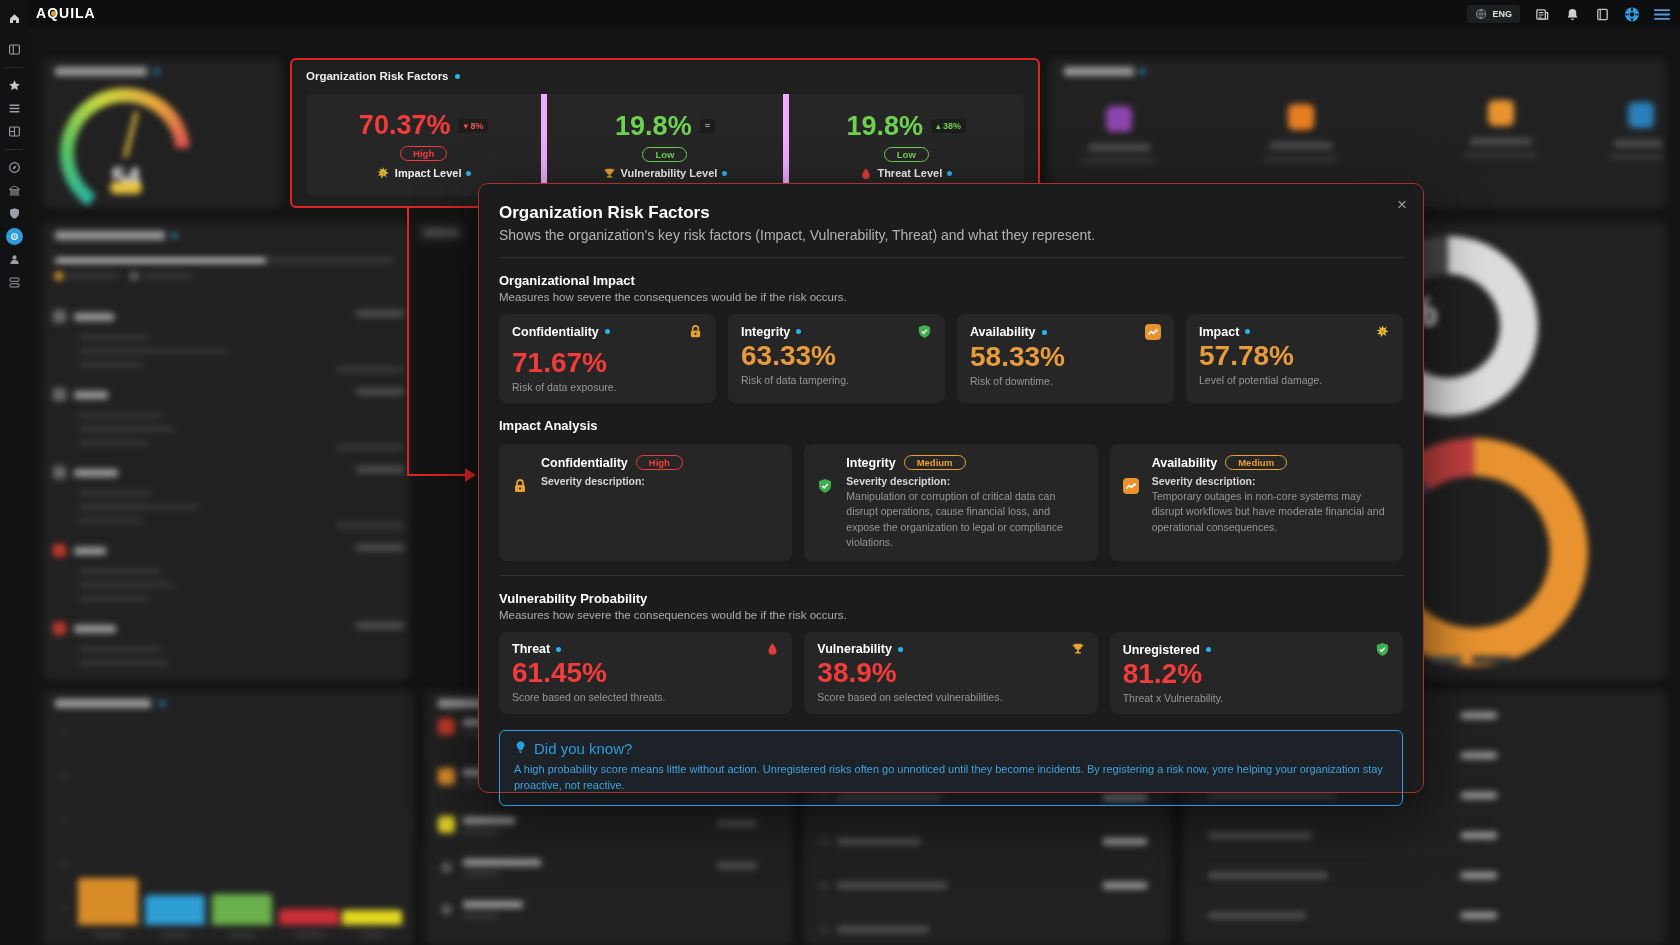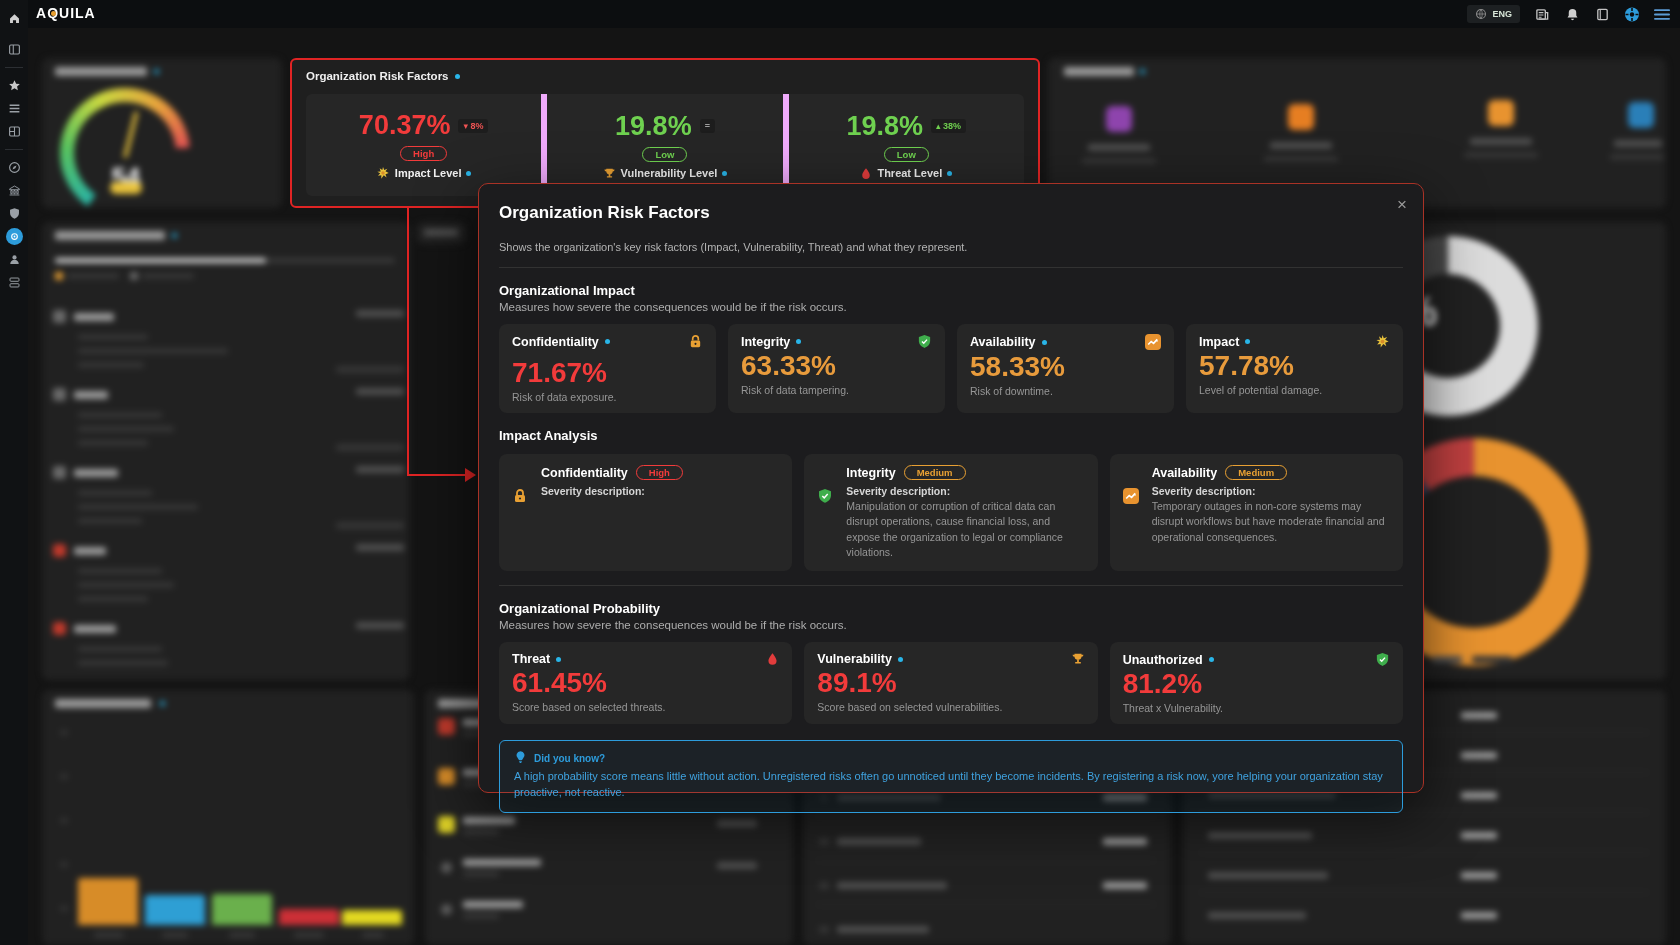--- a/index.html
+++ b/index.html
@@ -44,39 +44,39 @@
   .hl-val{font-size:27px;font-weight:700}
   .hl-delta{font-size:9px;font-weight:700;background:#1d1d1d;border-radius:3px;padding:2px 5px}
   .pill{font-size:9.5px;font-weight:700;border:1px solid;border-radius:10px;padding:1px 12px}
   .hl-label{display:flex;align-items:center;gap:5px;font-size:11px;font-weight:700;color:#f0f0f0}
   .conn-v{position:absolute;left:407px;top:208px;width:2px;height:267px;background:#e02424;z-index:11}
   .conn-h{position:absolute;left:407px;top:474px;width:60px;height:2px;background:#e02424;z-index:11}
   .conn-arrow{position:absolute;left:465px;top:468px;width:0;height:0;border-top:7px solid transparent;border-bottom:7px solid transparent;border-left:11px solid #e02424;z-index:11}
   
   .modal{position:absolute;left:478px;top:183px;width:946px;height:610px;background:#1c1c1e;border:1.5px solid #a93226;border-radius:10px;z-index:20;padding:19px 20px;box-shadow:0 20px 60px rgba(0,0,0,.65)}
   .m-title{font-size:17px;font-weight:700;color:#fff}
-  .m-sub{margin-top:18px;font-size:11px;color:#b3b3b3}
+  .m-sub{margin-top:4px;font-size:14px;color:#b3b3b3}
   .m-hr{margin-top:14px;border:none;border-top:1px solid #323232}
   .m-close{position:absolute;right:16px;top:12px;font-size:17px;color:#9a9a9a;cursor:pointer;line-height:1}
   .sec-h{margin-top:15px;font-size:13px;font-weight:700;color:#fff}
   .sec-d{margin-top:3px;font-size:11.5px;color:#adadad}
   .grid4{margin-top:11px;display:grid;grid-template-columns:repeat(4,1fr);gap:12px}
   .grid3{margin-top:11px;display:grid;grid-template-columns:repeat(3,1fr);gap:12px}
   .mcard{background:#262626;border-radius:8px;padding:10px 13px;min-height:78px}
   .mcard-head{display:flex;align-items:center;gap:6px;font-size:12.5px;font-weight:700;color:#fff}
   .mcard-head .spacer{flex:1}
   .mcard-val{font-size:28px;font-weight:700;line-height:1.15;margin-top:1px}
   .mcard-desc{font-size:10.5px;color:#969696;margin-top:2px}
   .acard{background:#262626;border-radius:8px;padding:11px 13px;display:flex;gap:9px;min-height:96px}
   .acard .ic-col{width:20px;padding-top:23px;flex:none}
   .acard-title{display:flex;align-items:center;gap:8px;font-size:12.5px;font-weight:700;color:#fff}
   .sev-lab{margin-top:5px;font-size:10.5px;font-weight:700;color:#d6d6d6}
   .sev-txt{margin-top:2px;font-size:10.5px;color:#969696;line-height:1.45}
   .info-box{margin-top:16px;border:1px solid #2d9cdb;border-radius:6px;background:rgba(45,156,219,.05);padding:9px 14px 11px}
-  .info-title{display:flex;align-items:flex-end;gap:7px;font-size:10px;font-weight:700;color:#2d9cdb}
+  .info-title{display:flex;align-items:flex-start;gap:7px;font-size:15px;font-weight:400;color:#2d9cdb}
   .info-text{margin-top:5px;font-size:11px;color:#3fa3e0;line-height:1.45}
   .red{color:#f23b3b}.orange{color:#e89b3c}.green{color:#6fd150}
   .pill.red{border-color:#f23b3b}.pill.green{border-color:#6fd150}.pill.orange{border-color:#e8a033;color:#e8a033}
   .bar{position:absolute;border-radius:3px 3px 0 0}
   svg{display:block}
 </style>
 </head>
 <body>
 
 <div class="bg-layer">
@@ -540,21 +540,21 @@
             <span>Availability</span>
             <span class="pill orange" style="color: rgb(232, 160, 51);">Medium</span>
           </div>
         <div class="sev-lab">Severity description:</div>
         <div class="sev-txt">Temporary outages in non-core systems may disrupt workflows but have moderate financial and operational consequences.</div>
       </div>
     </div>
   </div>
 
   <hr class="m-hr">
-  <div class="sec-h">Organizational Probability</div>
+  <div class="sec-h">Vulnerability Probability</div>
   <div class="sec-d">Measures how severe the consequences would be if the risk occurs.</div>
   <div class="grid3">
     <div class="mcard">
       <div class="mcard-head">
           <span>Threat</span>
           <span class="dot-c"></span>
           <span class="spacer"></span>
         <svg width="13" height="14" viewBox="0 0 16 16">
             <path d="M8 1S3 7.2 3 10.2a5 5 0 0010 0C13 7.2 8 1 8 1z" fill="#e23c3c"></path>
           </svg>
@@ -564,26 +564,26 @@
     </div>
     <div class="mcard">
       <div class="mcard-head">
           <span>Vulnerability</span>
           <span class="dot-c"></span>
           <span class="spacer"></span>
         <svg width="14" height="14" viewBox="0 0 16 16">
             <path fill="#e8a033" d="M4 2h8v3.2A4 4 0 018 9a4 4 0 01-4-3.8zM1.8 3H4v2.4A2.3 2.3 0 011.8 3zm12.4 0H12v2.4A2.3 2.3 0 0014.2 3zM7 9h2v2.4h2.2V13H4.8v-1.6H7z"></path>
           </svg>
         </div>
-      <div class="mcard-val" style="color: rgb(242, 59, 59);">89.1%</div>
+      <div class="mcard-val" style="color: rgb(242, 59, 59);">38.9%</div>
       <div class="mcard-desc">Score based on selected vulnerabilities.</div>
     </div>
     <div class="mcard">
       <div class="mcard-head">
-          <span>Unauthorized</span>
+          <span>Unregistered</span>
           <span class="dot-c"></span>
           <span class="spacer"></span>
         <svg width="15" height="15" viewBox="0 0 16 16">
             <path d="M8 1l6 2.2v4c0 3.8-2.5 6.2-6 7.6-3.5-1.4-6-3.8-6-7.6v-4z" fill="#3fae4c"></path>
             <path d="M5.3 8l1.9 1.9 3.5-3.9" fill="none" stroke="#fff" stroke-width="1.5"></path>
           </svg>
         </div>
       <div class="mcard-val" style="color: rgb(242, 59, 59);">81.2%</div>
       <div class="mcard-desc">Threat x Vulnerability.</div>
     </div>

